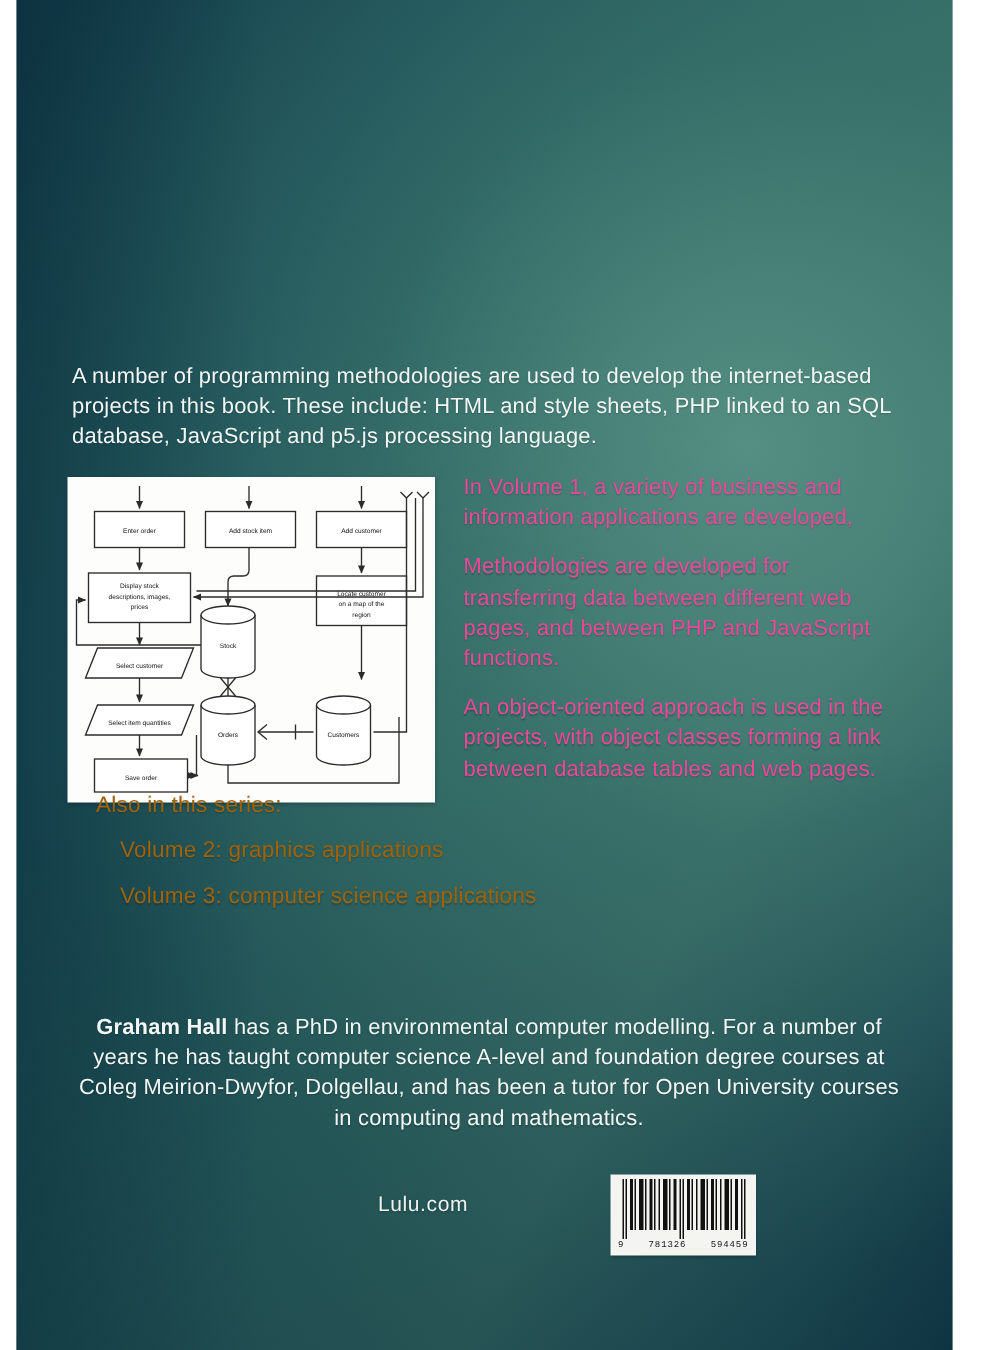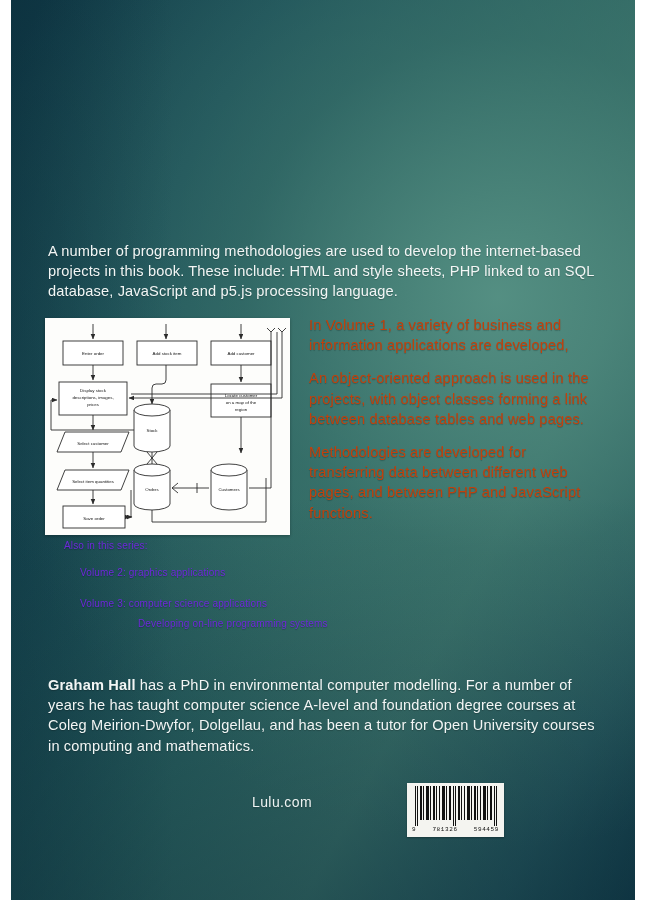--- a/index.html
+++ b/index.html
@@ -75,55 +75,56 @@
   }
   #diagram-figure svg { display: block; }
 
   
   .side-col {
     position: absolute;
     left: 309px;
     width: 286px;
   }
   .side-para {
-    color: #c2410c;
+    color: #ec4899;
     font-size: 14.6px;
     line-height: 20.2px;
     letter-spacing: 0.15px;
     text-shadow: 0 1px 1px rgba(0,0,0,0.22);
     margin: 0 0 13px 0;
   }
   #side-block { top: 315px; }
 
   
   #series-block {
     position: absolute;
     left: 64px;
-    top: 540px;
+    top: 528px;
     width: 540px;
-    color: #6d28d9;
+    color: #a16207;
     text-shadow: 0 1px 1px rgba(0,0,0,0.22);
-    font-size: 10px;
+    font-size: 15px;
     letter-spacing: 0.15px;
   }
   #series-block .series-heading { margin: 0 0 12px 0; }
   #series-block .series-entry { margin: 0 0 11px 16px; line-height: 20px; }
   #series-block .series-sub { display: block; padding-left: 58px; }
 
   
   #bio-para {
     position: absolute;
     left: 48px;
     top: 660px;
     width: 556px;
     color: #f2f6f5;
     font-size: 14.6px;
     line-height: 20.4px;
     letter-spacing: 0.15px;
     text-shadow: 0 1px 1px rgba(0,0,0,0.22);
+    text-align: center;
   }
   #bio-para .author-name { font-weight: bold; }
 
   
   #publisher-label {
     position: absolute;
     left: 252px;
     top: 794px;
     color: #eef3f2;
     font-size: 14px;
@@ -258,34 +259,33 @@
 
           <text x="107" y="114">Stock</text>
           <text x="107" y="173">Orders</text>
           <text x="184" y="173">Customers</text>
         </g>
       </svg>
     </div>
 
     <div class="side-col" id="side-block">
       <p class="side-para">In Volume 1, a variety of business and information applications are developed,</p>
+      <p class="side-para">Methodologies are developed for transferring data between different web pages, and between PHP and JavaScript functions.</p>
       <p class="side-para">An object-oriented approach is used in the projects, with object classes forming a link between database tables and web pages.</p>
-      <p class="side-para">Methodologies are developed for transferring data between different web pages, and between PHP and JavaScript functions.</p>
     </div>
 
     <div id="series-block">
       <div class="series-heading">Also in this series:</div>
 
       <div class="series-entry">
         <span>Volume 2:  graphics applications</span>
       </div>
 
       <div class="series-entry">
         <span>Volume 3:  computer science applications</span>
-        <span class="series-sub">Developing on-line programming systems</span>
       </div>
     </div>
 
     <p id="bio-para">
       <span class="author-name">Graham Hall</span><span> has a PhD in environmental computer modelling.  For a number of years he  has taught computer science A-level and foundation degree courses at Coleg Meirion-Dwyfor, Dolgellau, and has been a tutor for Open University courses in computing and mathematics.</span>
     </p>
 
     <div id="publisher-label">Lulu.com</div>
 
     <div id="barcode">

